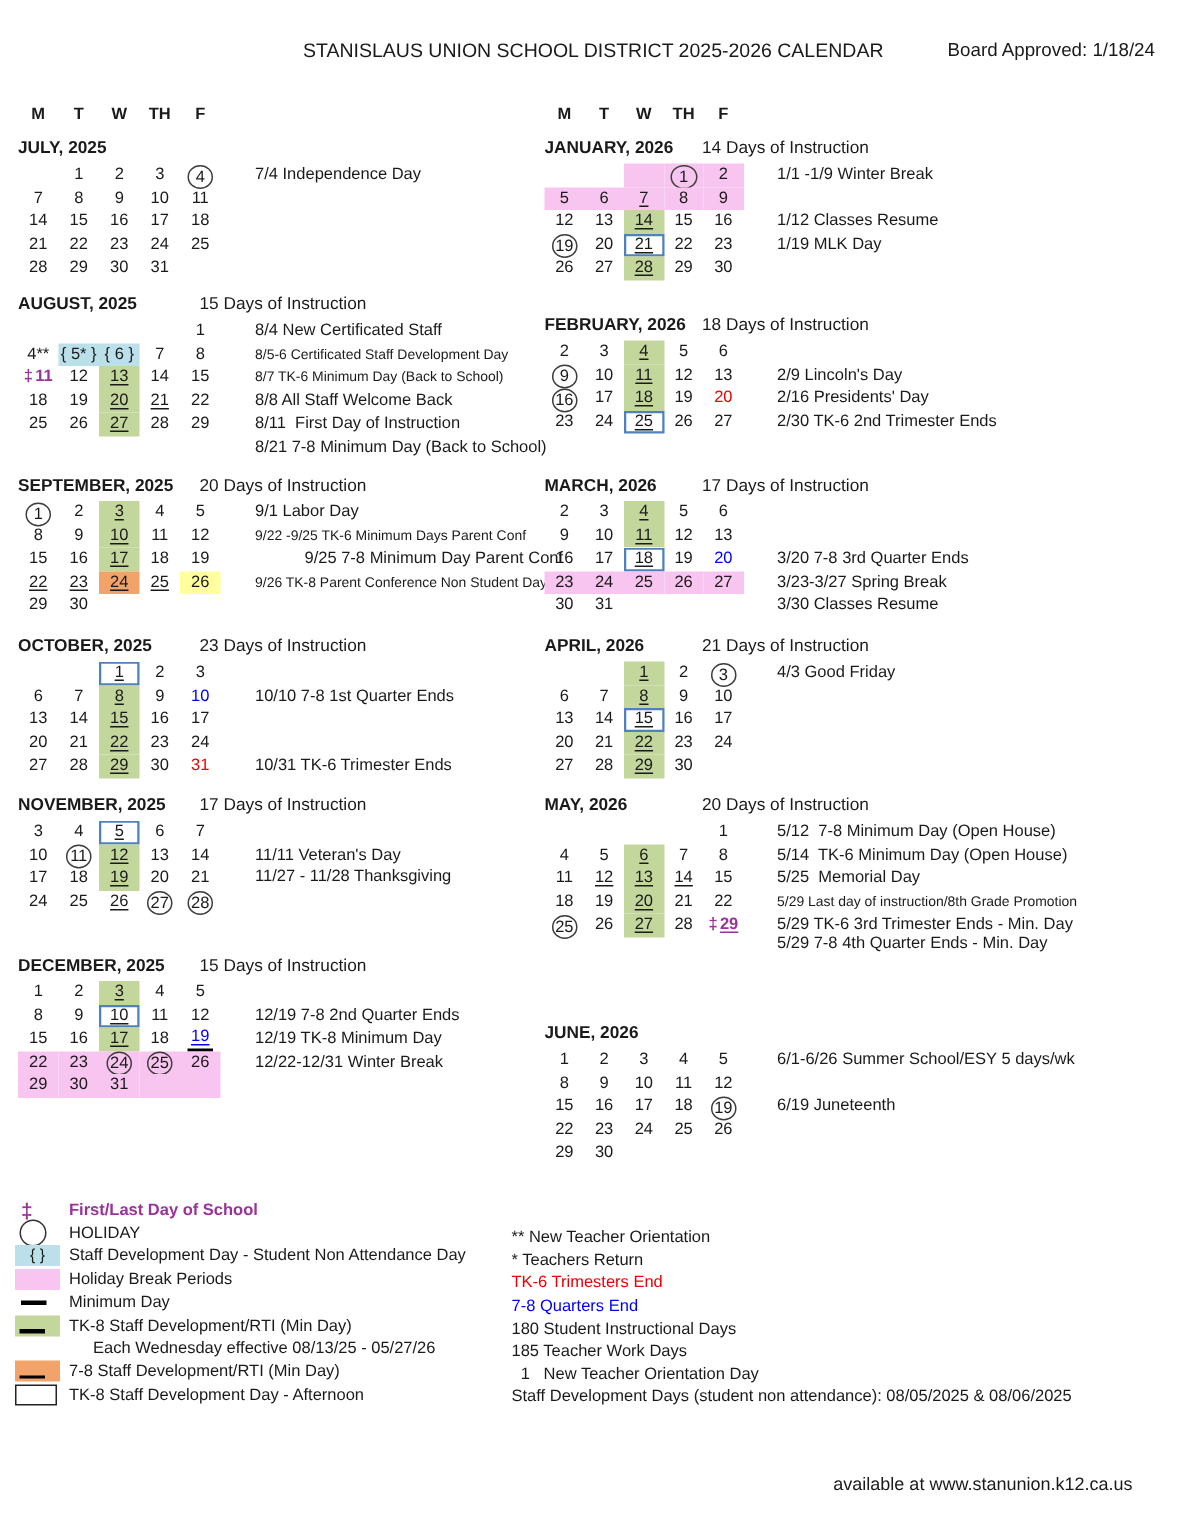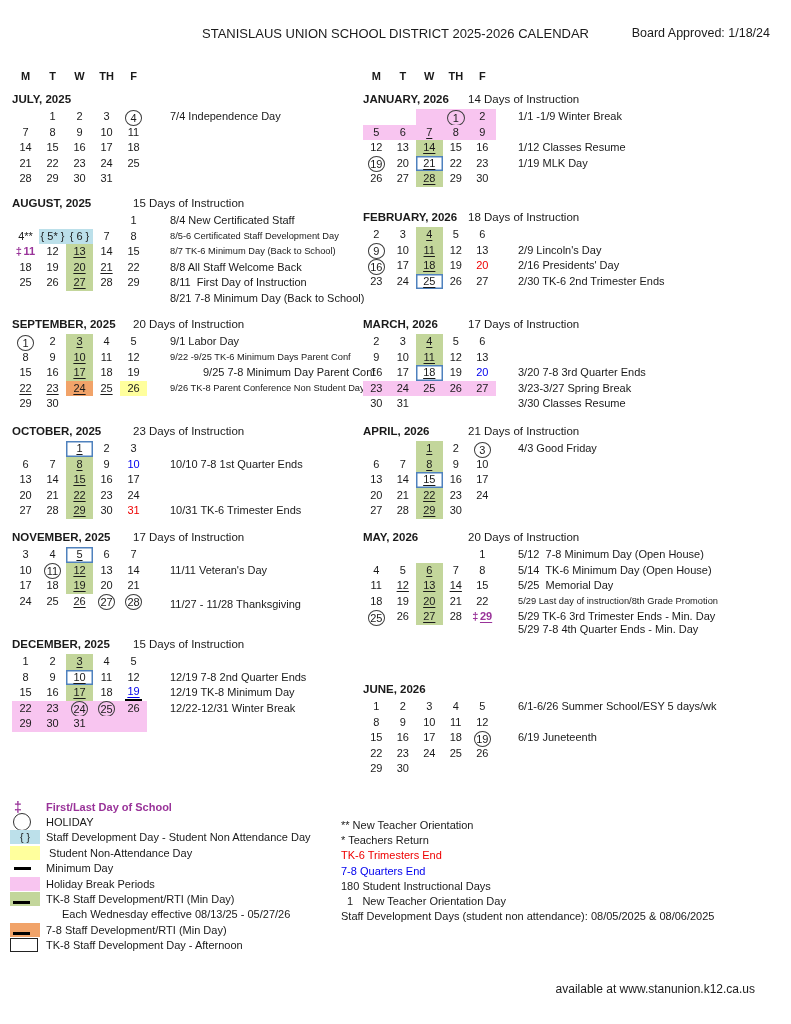--- a/index.html
+++ b/index.html
@@ -287,21 +287,21 @@
           <div class="week">
             <div class="cell"><span class="num">24</span></div>
             <div class="cell"><span class="num">25</span></div>
             <div class="cell s-min"><span class="num">26</span></div>
             <div class="cell s-hol"><span class="num">27</span></div>
             <div class="cell s-hol"><span class="num">28</span></div>
           </div>
         </div>
         <div class="notes">
           <div class="note" style="top: 15.5px;">11/11 Veteran's Day</div>
-          <div class="note" style="top: 50px;">11/27 - 11/28 Thanksgiving</div>
+          <div class="note" style="top: 30px;">11/27 - 11/28 Thanksgiving</div>
         </div>
       </div>
       <div class="month col-left" style="left: 12px; top: 638px;">
         <div class="month-header"><span class="month-name">DECEMBER, 2025</span><span class="days-label">15 Days of Instruction</span></div>
         <div class="grid">
           <div class="week">
             <div class="cell"><span class="num">1</span></div>
             <div class="cell"><span class="num">2</span></div>
             <div class="cell s-rti s-min"><span class="num">3</span></div>
             <div class="cell"><span class="num">4</span></div>
@@ -603,31 +603,31 @@
         <div class="notes">
           <div class="note" style="top: 0px;">6/1-6/26 Summer School/ESY 5 days/wk</div>
           <div class="note" style="top: 31px;">6/19 Juneteenth</div>
         </div>
       </div>
     </div>
   <div class="legend-left" id="legend-left">
       <div class="lrow purple"><div class="licon"><span class="icon-flag">‡</span></div><span>First/Last Day of School</span></div>
       <div class="lrow"><div class="licon"><div class="icon-circle"></div></div><span>HOLIDAY</span></div>
       <div class="lrow"><div class="licon"><div class="sw braces">{ }</div></div><span>Staff Development Day - Student Non Attendance Day</span></div>
-      <div class="lrow"><div class="licon"><div class="sw yellow"></div></div><span> Student Non-Attendance Day</span></div>
+      <div class="lrow"><div class="licon"><div class="sw pink"></div></div><span>Holiday Break Periods</span></div>
       <div class="lrow"><div class="licon"><div class="icon-bar"></div></div><span>Minimum Day</span></div>
-      <div class="lrow"><div class="licon"><div class="sw pink"></div></div><span>Holiday Break Periods</span></div>
       <div class="lrow"><div class="licon"><div class="sw greenbar"><div class="barline"></div></div></div><span>TK-8 Staff Development/RTI (Min Day)</span></div>
       <div class="lrow indent"><span>Each Wednesday effective 08/13/25 - 05/27/26</span></div>
       <div class="lrow"><div class="licon"><div class="sw orangebar"><div class="barline"></div></div></div><span>7-8 Staff Development/RTI (Min Day)</span></div>
       <div class="lrow"><div class="licon"><div class="icon-box"></div></div><span>TK-8 Staff Development Day - Afternoon</span></div>
     </div>
   <div class="legend-right" id="legend-right">
       <div class="lr">** New Teacher Orientation</div>
       <div class="lr">* Teachers Return</div>
       <div class="lr red">TK-6 Trimesters End</div>
       <div class="lr blue">7-8 Quarters End</div>
       <div class="lr">180 Student Instructional Days</div>
+      <div class="lr">185 Teacher Work Days</div>
       <div class="lr">  1   New Teacher Orientation Day</div>
       <div class="lr">Staff Development Days (student non attendance): 08/05/2025 &amp; 08/06/2025</div>
     </div>
   <div class="footer">available at www.stanunion.k12.ca.us</div>
 </div>
 
 </body></html>

